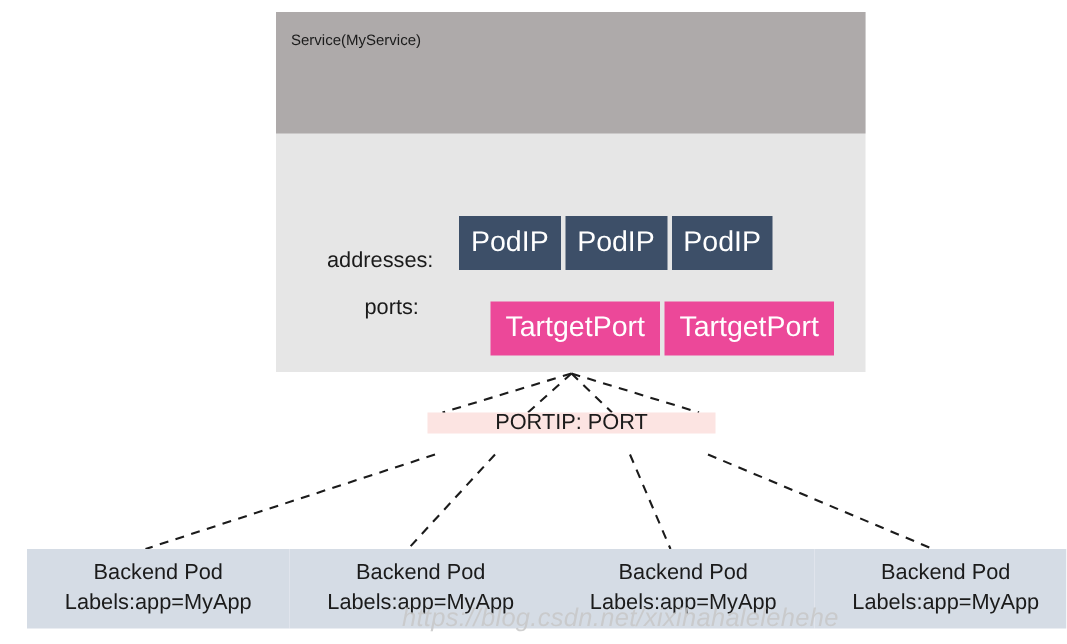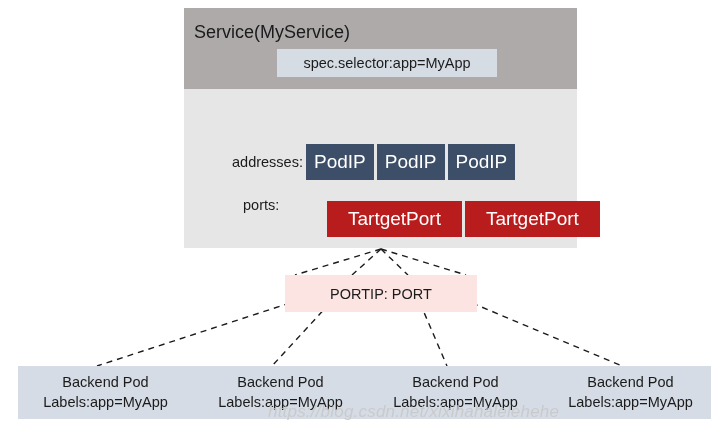--- a/index.html
+++ b/index.html
@@ -32,21 +32,21 @@
     left: 0;
     top: 0;
     width: 393px;
     height: 81px;
     background: #aeaaaa;
   }
   .service-title {
     position: absolute;
     left: 10px;
     top: 14px;
-    font-size: 18px;
+    font-size: 10px;
     color: #1b1b1b;
     white-space: nowrap;
   }
   .spec-selector {
     position: absolute;
     left: 93px;
     top: 41px;
     width: 220px;
     height: 28px;
     background: #d6dce4;
@@ -66,21 +66,21 @@
     font-size: 14.5px;
     color: #1b1b1b;
     white-space: nowrap;
   }
   .row-label {
     position: absolute;
     font-size: 14.5px;
     color: #1b1b1b;
     white-space: nowrap;
   }
-  .addresses-label { left: 34px; top: 146px; margin-left: 14px; }
+  .addresses-label { left: 34px; top: 158px; }
   .ports-label { left: 59px; top: 189px; }
 
   .chip-row {
     position: absolute;
     display: flex;
     gap: 3px;
   }
   .addresses-row { left: 122px; top: 136px; }
   .ports-row { left: 143px; top: 193px; }
 
@@ -93,32 +93,32 @@
     font-size: 19px;
     white-space: nowrap;
     box-sizing: border-box;
   }
   .chip-addr {
     background: #3d4f68;
     padding: 0 8px;
     min-width: 52px;
   }
   .chip-port {
-    background: #b91c1c;
-    padding: 0 21px;
+    background: #ec4899;
+    padding: 0 10px;
     min-width: 88px;
   }
 
   
   .portip-box {
     position: absolute;
     left: 285px;
     top: 275px;
     width: 192px;
-    height: 37px;
+    height: 14px;
     background: #fce4e2;
     display: flex;
     align-items: center;
     justify-content: center;
     font-size: 14.5px;
     color: #1b1b1b;
     white-space: nowrap;
   }
 
   
@@ -181,21 +181,20 @@
       <line x1="290" y1="303" x2="97" y2="366"></line>
       <line x1="330" y1="303" x2="272" y2="366"></line>
       <line x1="420" y1="303" x2="447" y2="366"></line>
       <line x1="472" y1="303" x2="622" y2="366"></line>
     </g>
   </svg>
 
   <div class="service-box">
     <div class="service-header"></div>
     <div class="service-title">Service(MyService)</div>
-    <div class="spec-selector">spec.selector:app=MyApp</div>
 
 
     <div class="row-label addresses-label">addresses:</div>
     <div class="chip-row addresses-row">
       <div class="chip chip-addr">PodIP</div>
       <div class="chip chip-addr">PodIP</div>
       <div class="chip chip-addr">PodIP</div>
     </div>
 
     <div class="row-label ports-label">ports:</div>

